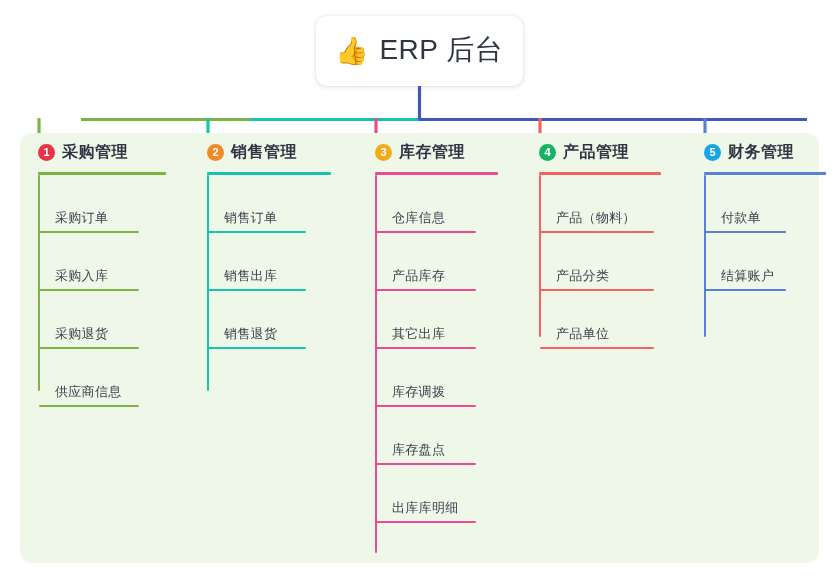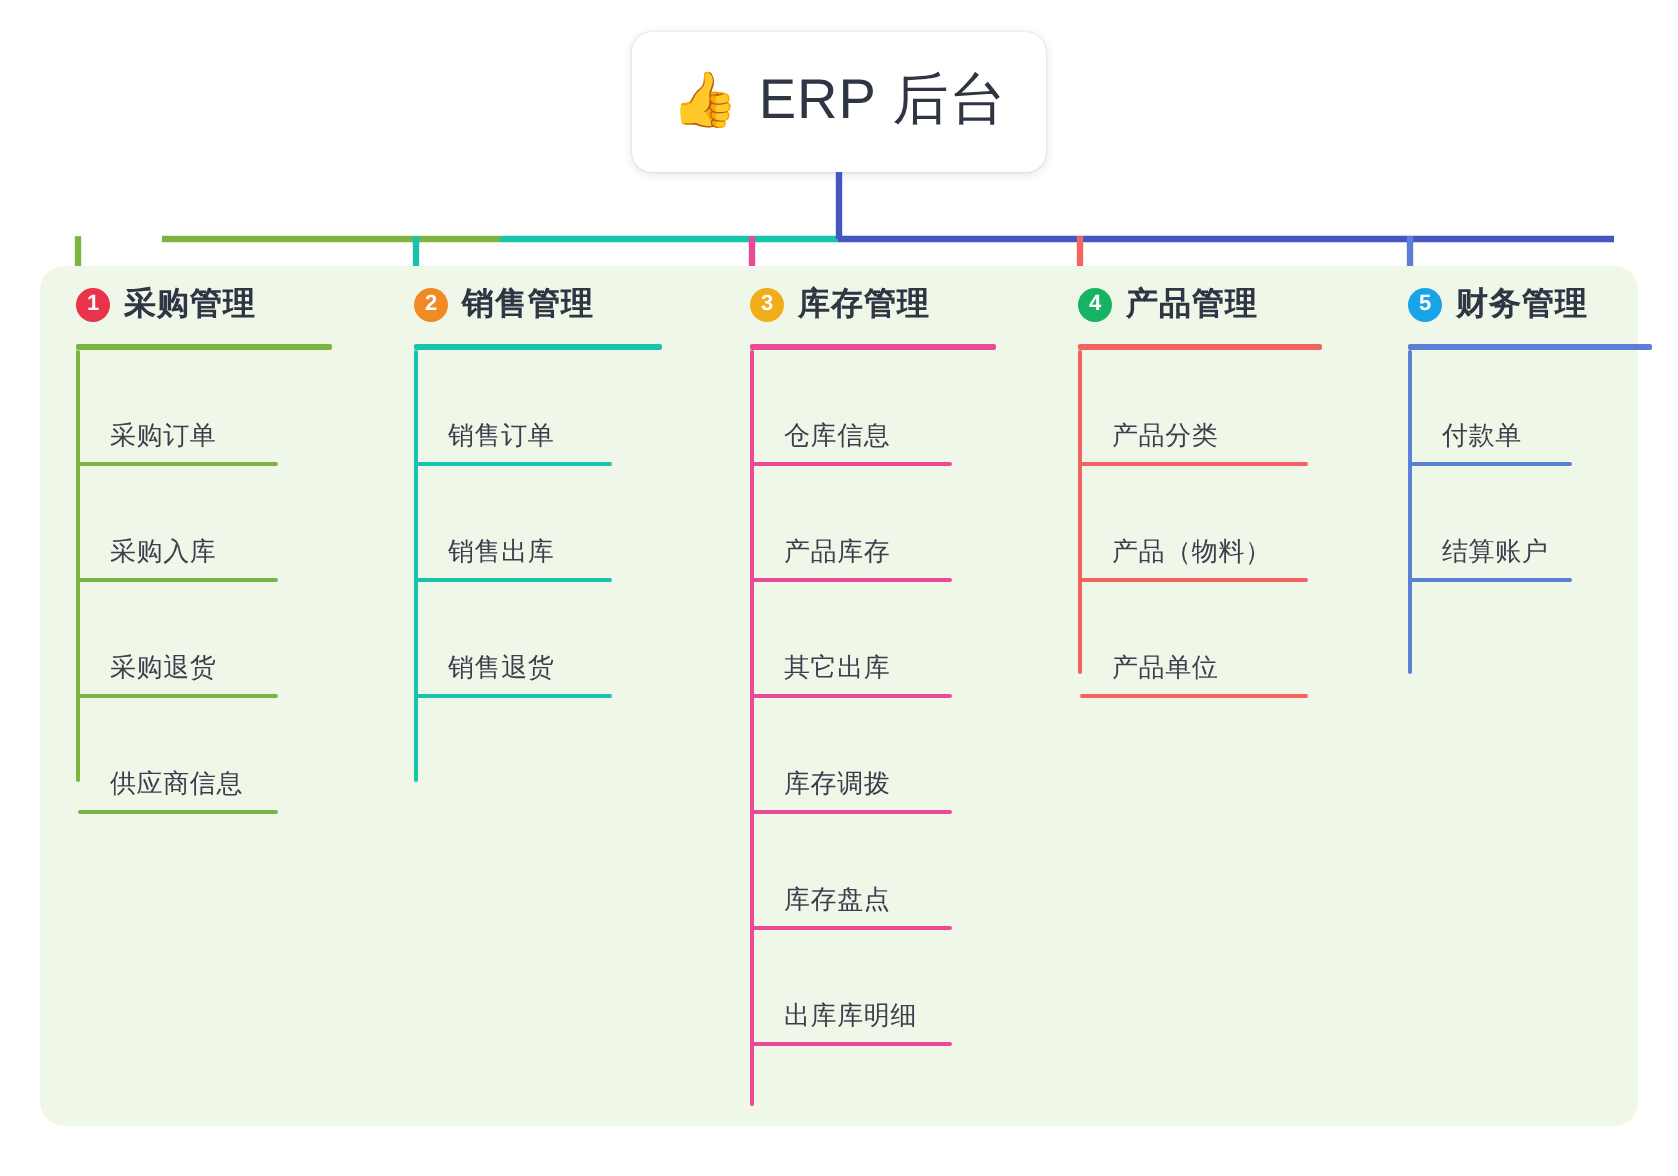--- a/index.html
+++ b/index.html
@@ -270,28 +270,28 @@
       </div>
       <div class="column" style="left: 501px; width: 170px;">
         <div class="col-head">
           <span class="badge" style="background: rgb(22, 179, 100);">4</span>
           <span class="col-title">产品管理</span>
         </div>
         <div class="head-rule" style="width: 122px; background: rgb(242, 100, 95); margin-left: 18px;"></div>
         <div class="leaves">
           <div class="spine" style="background: rgb(242, 100, 95); height: 162px;"></div>
           <div class="leaf">
+            <span class="leaf-label">产品（物料）</span>
+            <div class="leaf-rule" style="width: 114px; background: rgb(242, 100, 95);"></div>
+          </div>
+          <div class="leaf">
             <span class="leaf-label">产品分类</span>
             <div class="leaf-rule" style="width: 114px; background: rgb(242, 100, 95);"></div>
           </div>
           <div class="leaf">
-            <span class="leaf-label">产品（物料）</span>
-            <div class="leaf-rule" style="width: 114px; background: rgb(242, 100, 95);"></div>
-          </div>
-          <div class="leaf">
             <span class="leaf-label">产品单位</span>
             <div class="leaf-rule" style="width: 114px; background: rgb(242, 100, 95);"></div>
           </div>
         </div>
       </div>
       <div class="column" style="left: 666px; width: 130px;">
         <div class="col-head">
           <span class="badge" style="background: rgb(25, 164, 232);">5</span>
           <span class="col-title">财务管理</span>
         </div>

